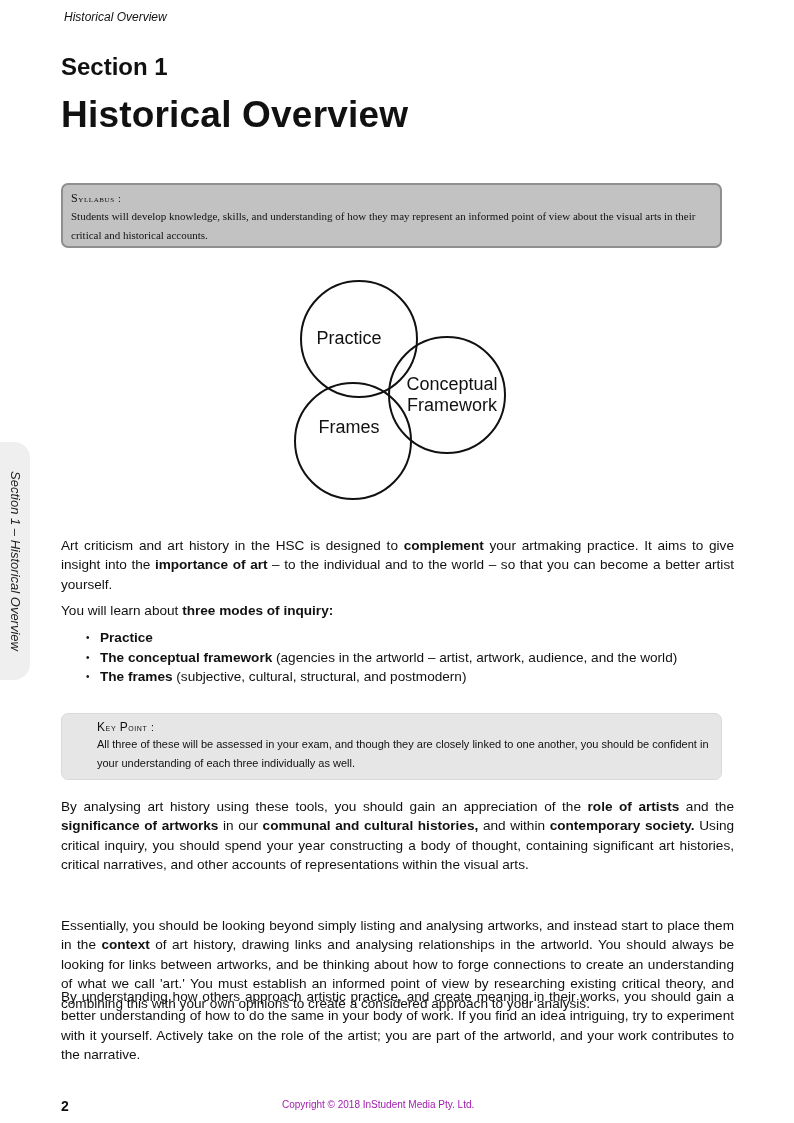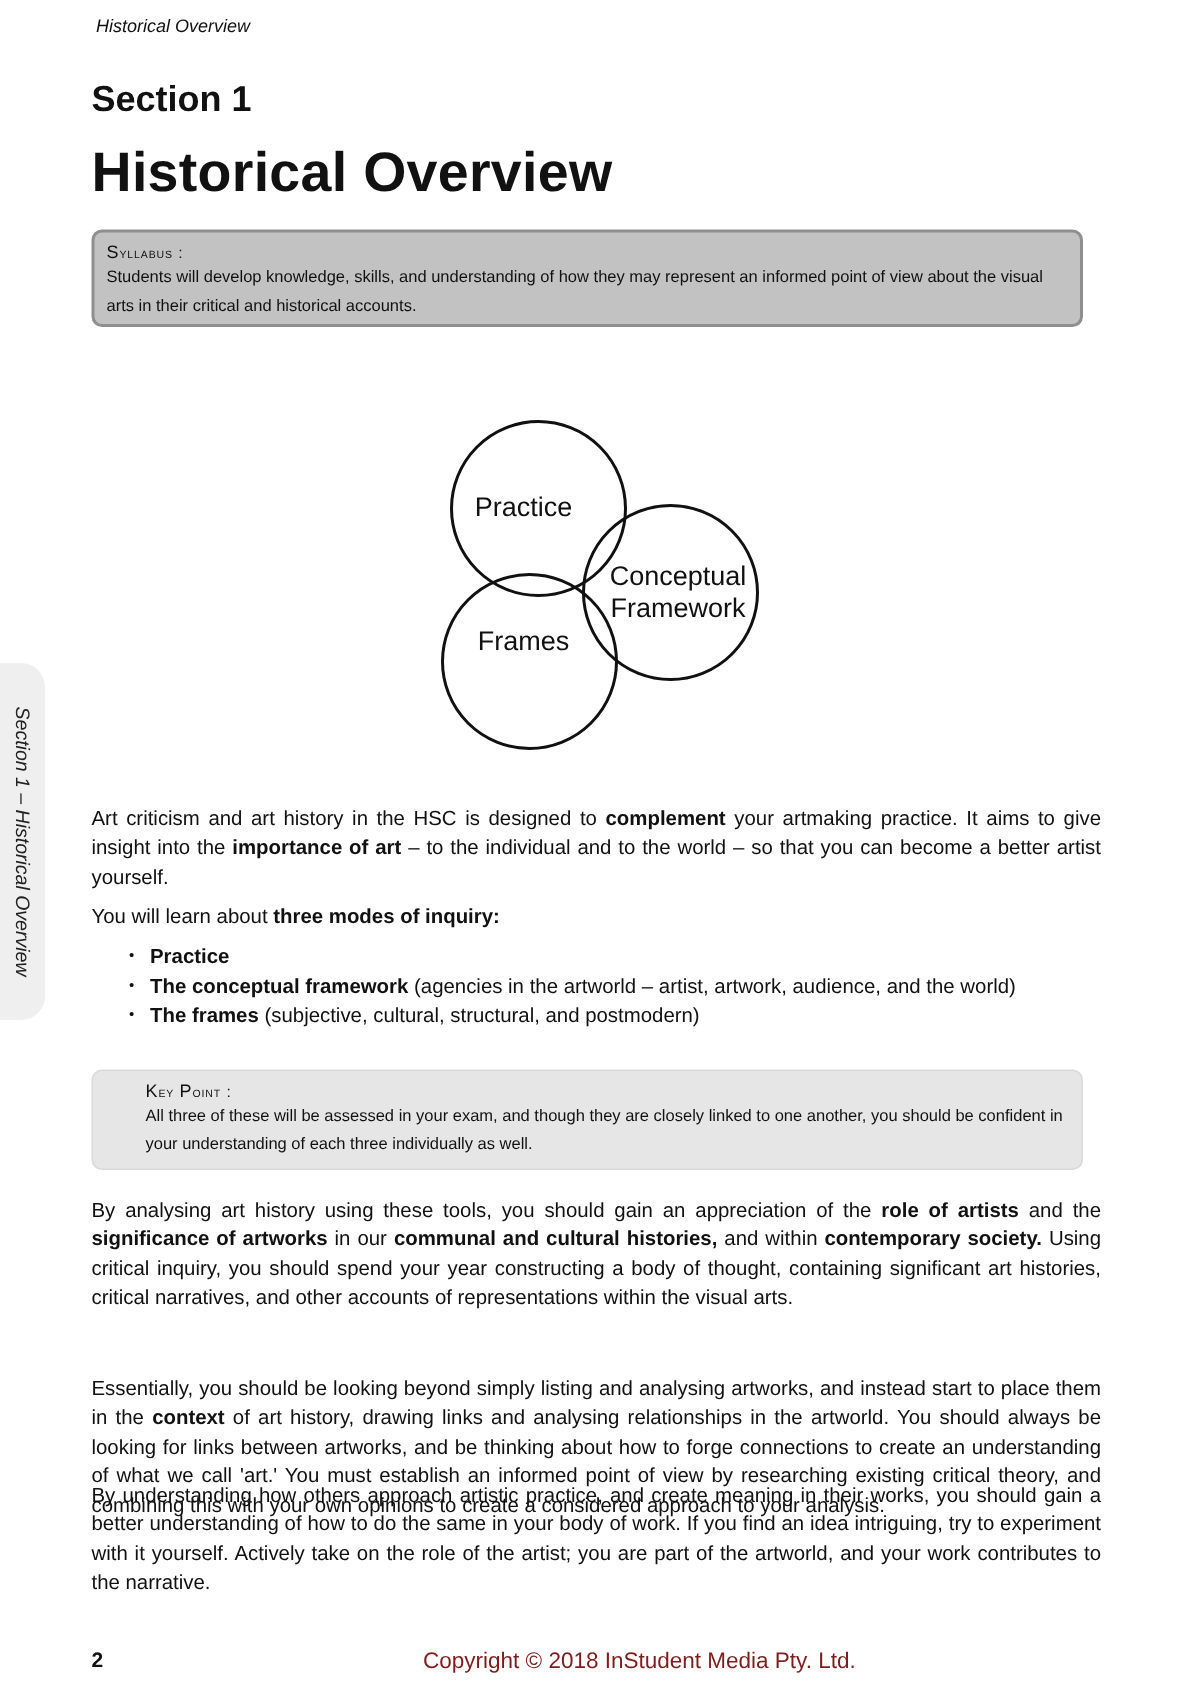--- a/index.html
+++ b/index.html
@@ -2,39 +2,39 @@
 <html><head>
 <meta charset="utf-8">
 <style>
   html, body { margin: 0; padding: 0; background: #ffffff; }
   body { width: 794px; height: 1123px; position: relative; overflow: hidden;
          font-family: "Liberation Sans", sans-serif; color: #111; }
   .running-header { position: absolute; left: 64px; top: 10px; font-size: 12px; font-style: italic; color: #111; }
   .section-num { position: absolute; left: 61px; top: 53px; font-size: 24px; font-weight: bold; }
   .page-title { position: absolute; left: 61px; top: 94px; font-size: 37px; font-weight: bold; letter-spacing: 0.2px; }
   .box { position: absolute; left: 61px; width: 661px; border-radius: 7px; padding: 6px 6px 6px 8px; box-sizing: border-box; }
-  .syllabus { top: 153px; height: 65px; background: #c2c2c2; border: 2px solid #8f8f8f; }
+  .syllabus { top: 183px; height: 65px; background: #c2c2c2; border: 2px solid #8f8f8f; font-family: Liberation Serif, serif; }
   .keypoint { top: 713px; height: 67px; background: #e6e6e6; border: 1px solid #dadada; padding-left: 35px; }
   .box-label { font-size: 10.5px; font-weight: normal; letter-spacing: 0.6px; font-variant: small-caps; margin-bottom: 1px; }
   .box-label-cap { font-size: 12px; }
   .box-text { font-size: 11px; line-height: 19px; }
   .diagram { position: absolute; left: 285px; top: 270px; width: 230px; height: 240px; }
   .side-tab { position: absolute; left: 0; top: 442px; width: 30px; height: 238px; background: #efefef; border-radius: 0 16px 16px 0; }
   .side-tab-text { position: absolute; left: 15px; top: 119px; transform: translate(-50%, -50%) rotate(90deg); white-space: nowrap; font-size: 13px; color: #222; font-style: italic; }
   .body-text { position: absolute; left: 61px; width: 673px; font-size: 13.6px; line-height: 19.4px; text-align: justify; }
   .p1 { top: 536px; }
   .p2 { top: 601px; }
   .bullets { position: absolute; left: 86px; top: 628px; list-style: none; margin: 0; padding: 0; font-size: 13.6px; line-height: 19.6px; }
   .bullets li { position: relative; padding-left: 14px; }
   .bullets li::before { content: "•"; position: absolute; left: 0; top: 0; font-size: 10px; }
   .p3 { top: 797px; }
   .p4 { top: 882px; margin-top: 34px; }
   .p5 { top: 987px; }
   .page-num { position: absolute; left: 61px; top: 1098px; font-size: 14px; font-weight: bold; }
-  .copyright { position: absolute; left: 282px; top: 1099px; font-size: 15px; color: #7f1d1d; }
+  .copyright { position: absolute; left: 282px; top: 1099px; font-size: 10px; color: #a21caf; }
   b { font-weight: bold; }
 </style>
 </head>
 <body>
 
 <div class="running-header">Historical Overview</div>
 <div class="section-num">Section 1</div>
 <div class="page-title">Historical Overview</div>
 
 <div class="box syllabus">

